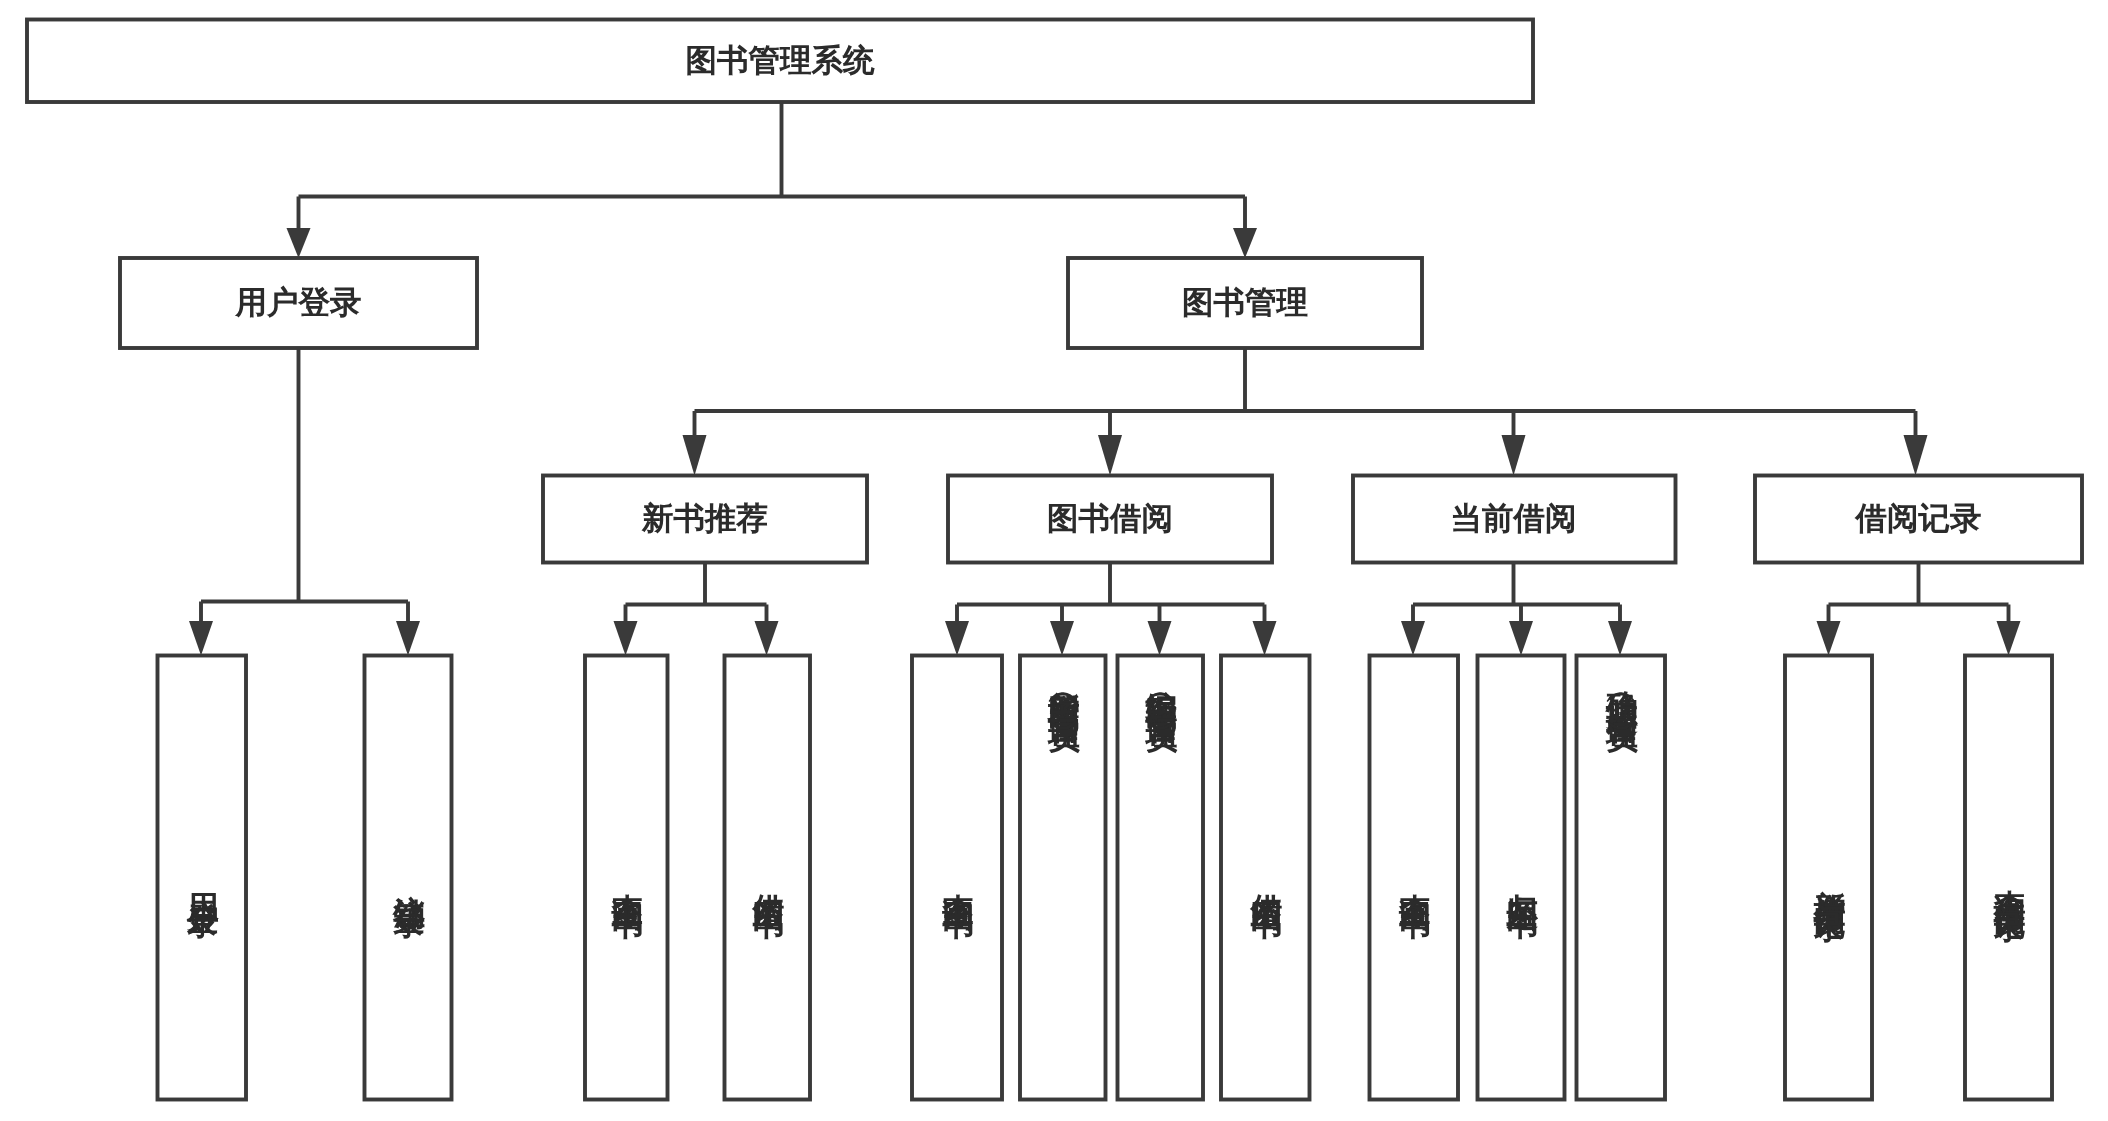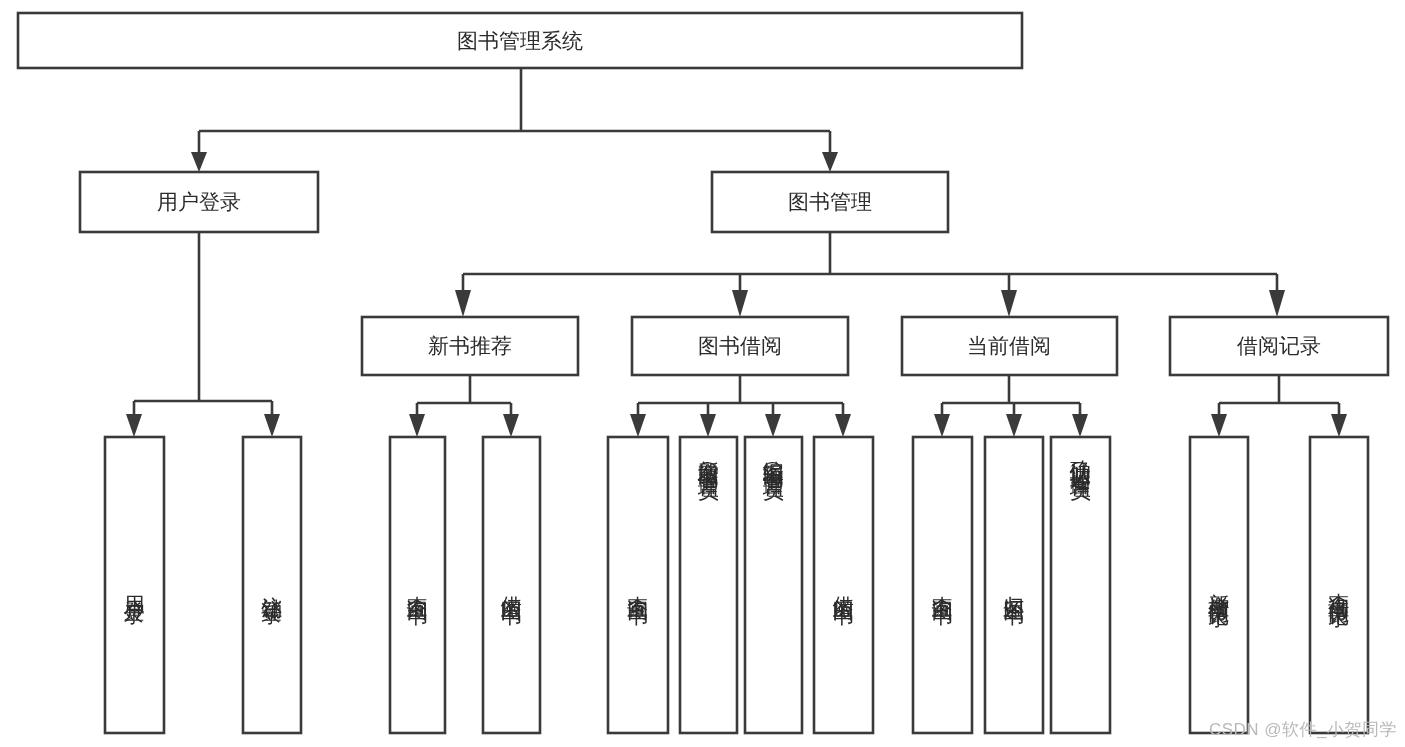--- a/index.html
+++ b/index.html
@@ -7,20 +7,21 @@
     padding: 0;
     background: #ffffff;
   }
   #diagram-root {
     position: relative;
     width: 1405px;
     height: 747px;
     background: #ffffff;
     font-family: "Liberation Sans", "DejaVu Sans", sans-serif;
     overflow: hidden;
+    font-weight: bold;
   }
   svg#tree-svg {
     position: absolute;
     left: 0;
     top: 0;
     width: 1405px;
     height: 747px;
     display: block;
   }
   .node-box {
@@ -227,15 +228,14 @@
   <div class="leaf-label-wrap" style="left:1051px; top:443px; width:59px; height:290px; align-items:flex-start;">
     <span class="leaf-label top-aligned">确认归还（管理员）</span>
   </div>
   <div class="leaf-label-wrap" style="left:1190px; top:437px; width:58px; height:296px;">
     <span class="leaf-label">新增借阅记录</span>
   </div>
   <div class="leaf-label-wrap" style="left:1310px; top:437px; width:58px; height:296px;">
     <span class="leaf-label">查询借阅记录</span>
   </div>
 
-  <div class="watermark">CSDN @软件_小贺同学</div>
 
 </div>
 
 </body></html>

